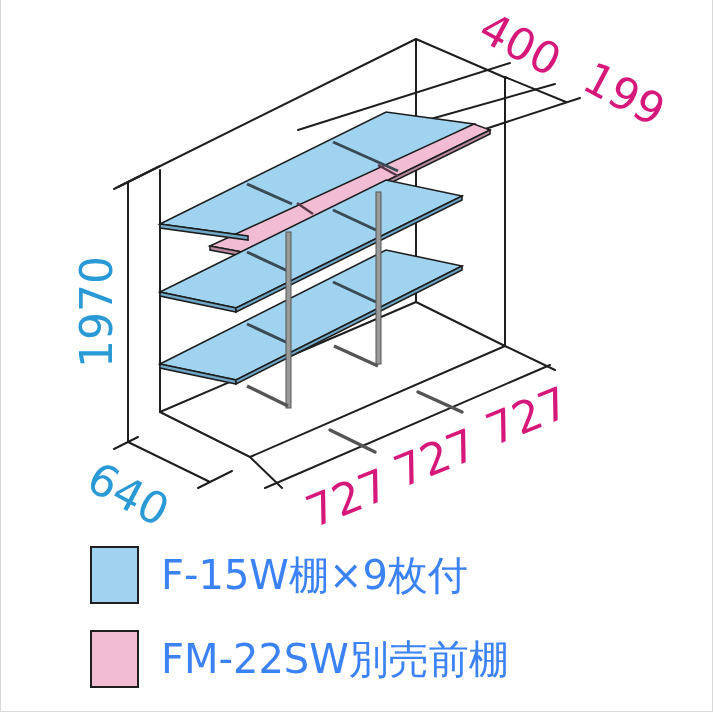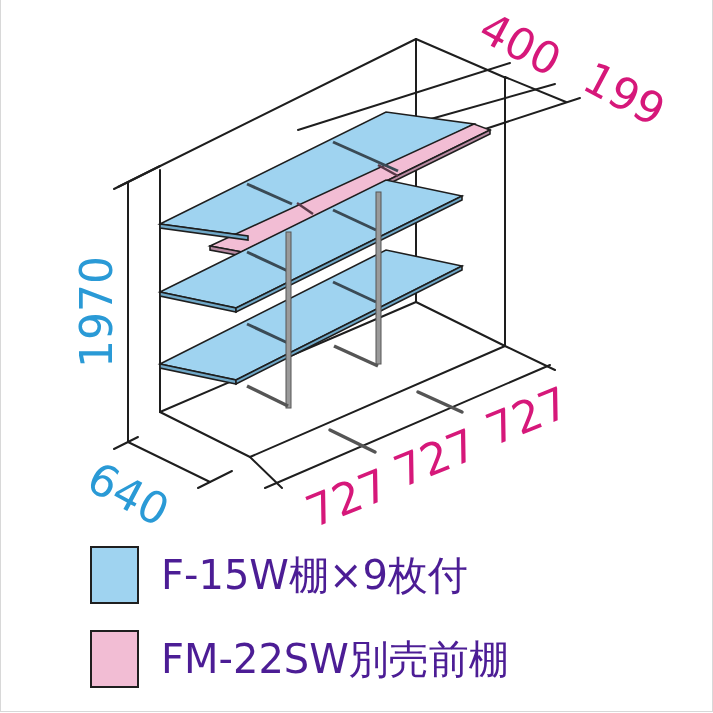--- a/index.html
+++ b/index.html
@@ -3,21 +3,21 @@
 <meta charset="utf-8">
 <style>
   html, body { margin: 0; padding: 0; background: #ffffff; }
   body { width: 713px; height: 713px; position: relative; overflow: hidden; font-family: "DejaVu Sans", sans-serif; }
   #frame { position: absolute; left: 0; top: 0; width: 711px; height: 711px; border: 1px solid #d8d8d8; border-top: none; }
   svg#diagram { position: absolute; left: 0; top: 0; }
   .dim { font-family: "DejaVu Sans", sans-serif; font-size: 44px; font-weight: normal; }
   .legend { position: absolute; left: 90px; top: 540px; }
   .legend-row { display: flex; align-items: center; height: 70px; }
   .swatch { width: 49px; height: 58px; border: 2px solid #1f1f1f; box-sizing: border-box; margin-right: 22px; }
-  .legend-label { font-family: "DejaVu Sans", sans-serif; font-size: 40px; color: #4c1d95; letter-spacing: 0px; white-space: nowrap; }
+  .legend-label { font-family: "DejaVu Sans", sans-serif; font-size: 40px; color: #3b82f6; letter-spacing: 0px; white-space: nowrap; }
   .row-2 { margin-top: 14px; align-items: center; }
 </style>
 </head>
 <body>
 
 <div id="frame"></div>
 
 <svg id="diagram" width="713" height="540" viewBox="0 0 713 540" xmlns="http://www.w3.org/2000/svg">
   <g stroke="#1e1e1e" stroke-width="2" fill="none" stroke-linecap="round">
 

